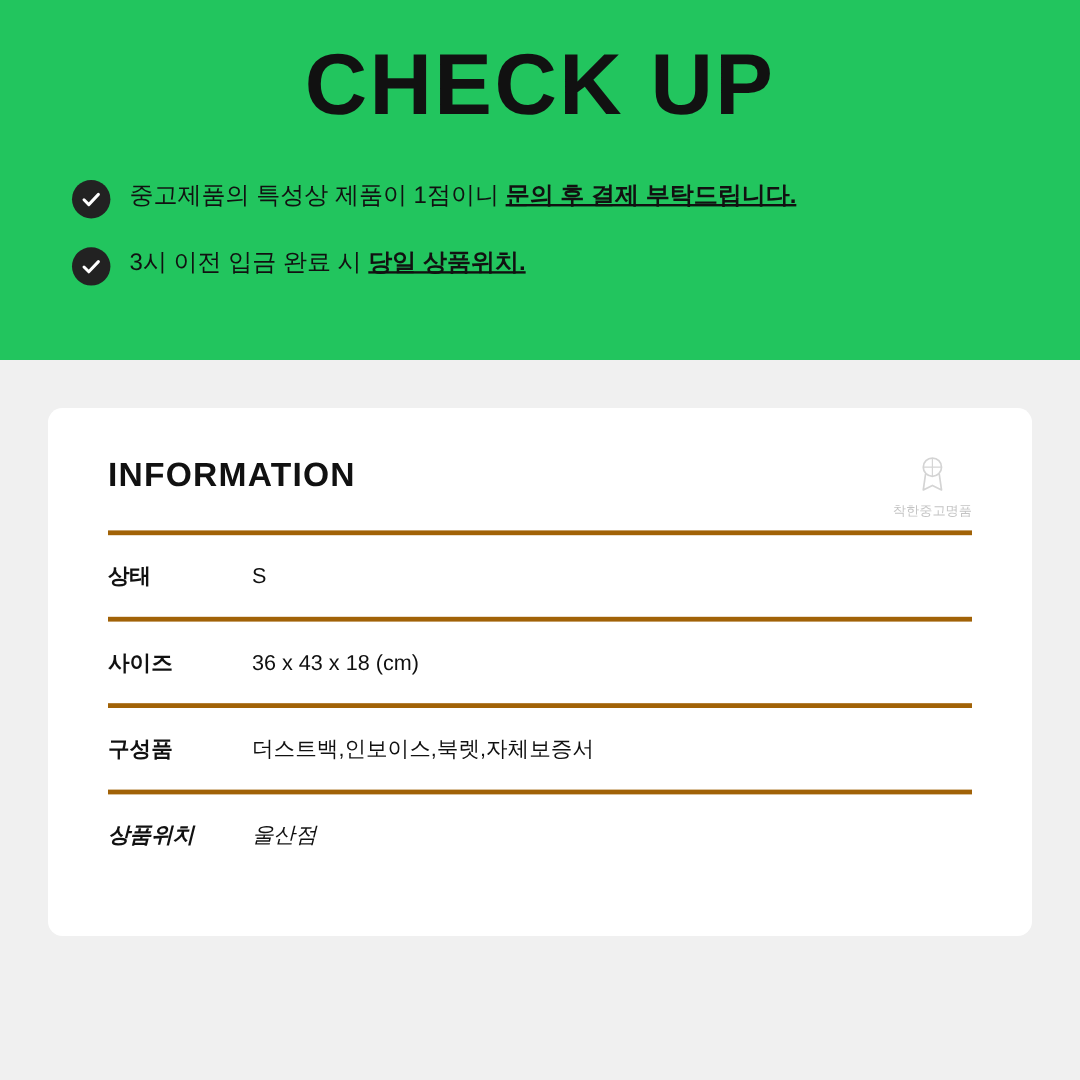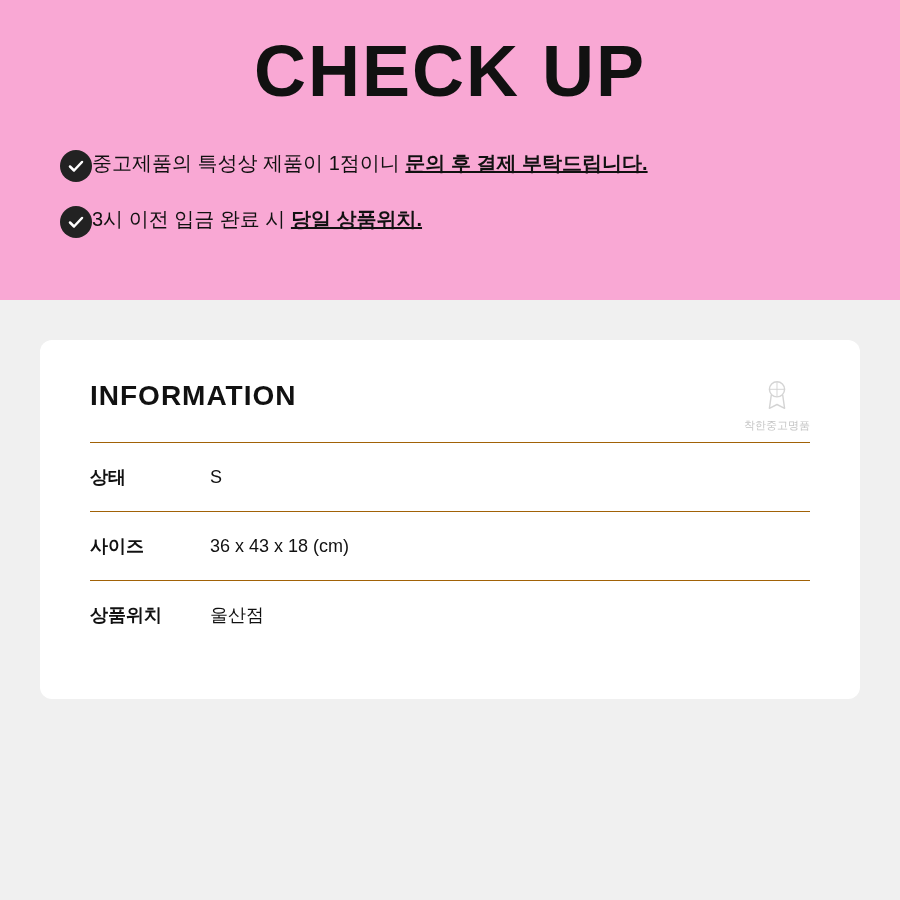--- a/index.html
+++ b/index.html
@@ -9,38 +9,39 @@
     }
 
     body {
       width: 900px;
       min-height: 900px;
       background: #f0f0f0;
       font-family: -apple-system, BlinkMacSystemFont, 'Segoe UI', 'Malgun Gothic', 'Apple SD Gothic Neo', sans-serif;
     }
 
     .top-section {
-      background: #f9a8d4;
+      background: #22c55e;
       padding: 30px 60px 40px 60px;
     }
 
     .page-title {
       text-align: center;
       font-size: 72px;
       font-weight: 900;
       letter-spacing: 2px;
       color: #111;
       margin-bottom: 36px;
       font-family: Arial Black, Arial, sans-serif;
     }
 
     .check-item {
       display: flex;
       align-items: flex-start;
       margin-bottom: 22px;
+      gap: 16px;
     }
 
     .check-icon {
       width: 32px;
       height: 32px;
       min-width: 32px;
       border-radius: 50%;
       background: #222;
       display: flex;
       align-items: center;
@@ -103,25 +104,26 @@
       text-align: center;
       white-space: nowrap;
     }
 
     .info-table {
       width: 100%;
       border-collapse: collapse;
     }
 
     .info-row {
-      border-top: 1px solid #a16207;
+      border-top: 4px solid #a16207;
     }
 
     .info-row:last-child {
       border-bottom: none;
+      font-style: italic;
     }
 
     .info-label {
       font-size: 18px;
       font-weight: 800;
       color: #111;
       padding: 22px 20px 22px 0;
       width: 120px;
       vertical-align: middle;
     }
@@ -181,18 +183,22 @@
     <tbody id="info-table-body">
     <tr class="info-row">
           <td class="info-label">상태</td>
           <td class="info-value">S</td>
         </tr>
         <tr class="info-row">
           <td class="info-label">사이즈</td>
           <td class="info-value">36 x 43 x 18 (cm)</td>
         </tr>
         <tr class="info-row">
+          <td class="info-label">구성품</td>
+          <td class="info-value">더스트백,인보이스,북렛,자체보증서</td>
+        </tr>
+        <tr class="info-row">
           <td class="info-label">상품위치</td>
           <td class="info-value">울산점</td>
         </tr>
       </tbody>
   </table>
 </div>
 
 </body></html>

